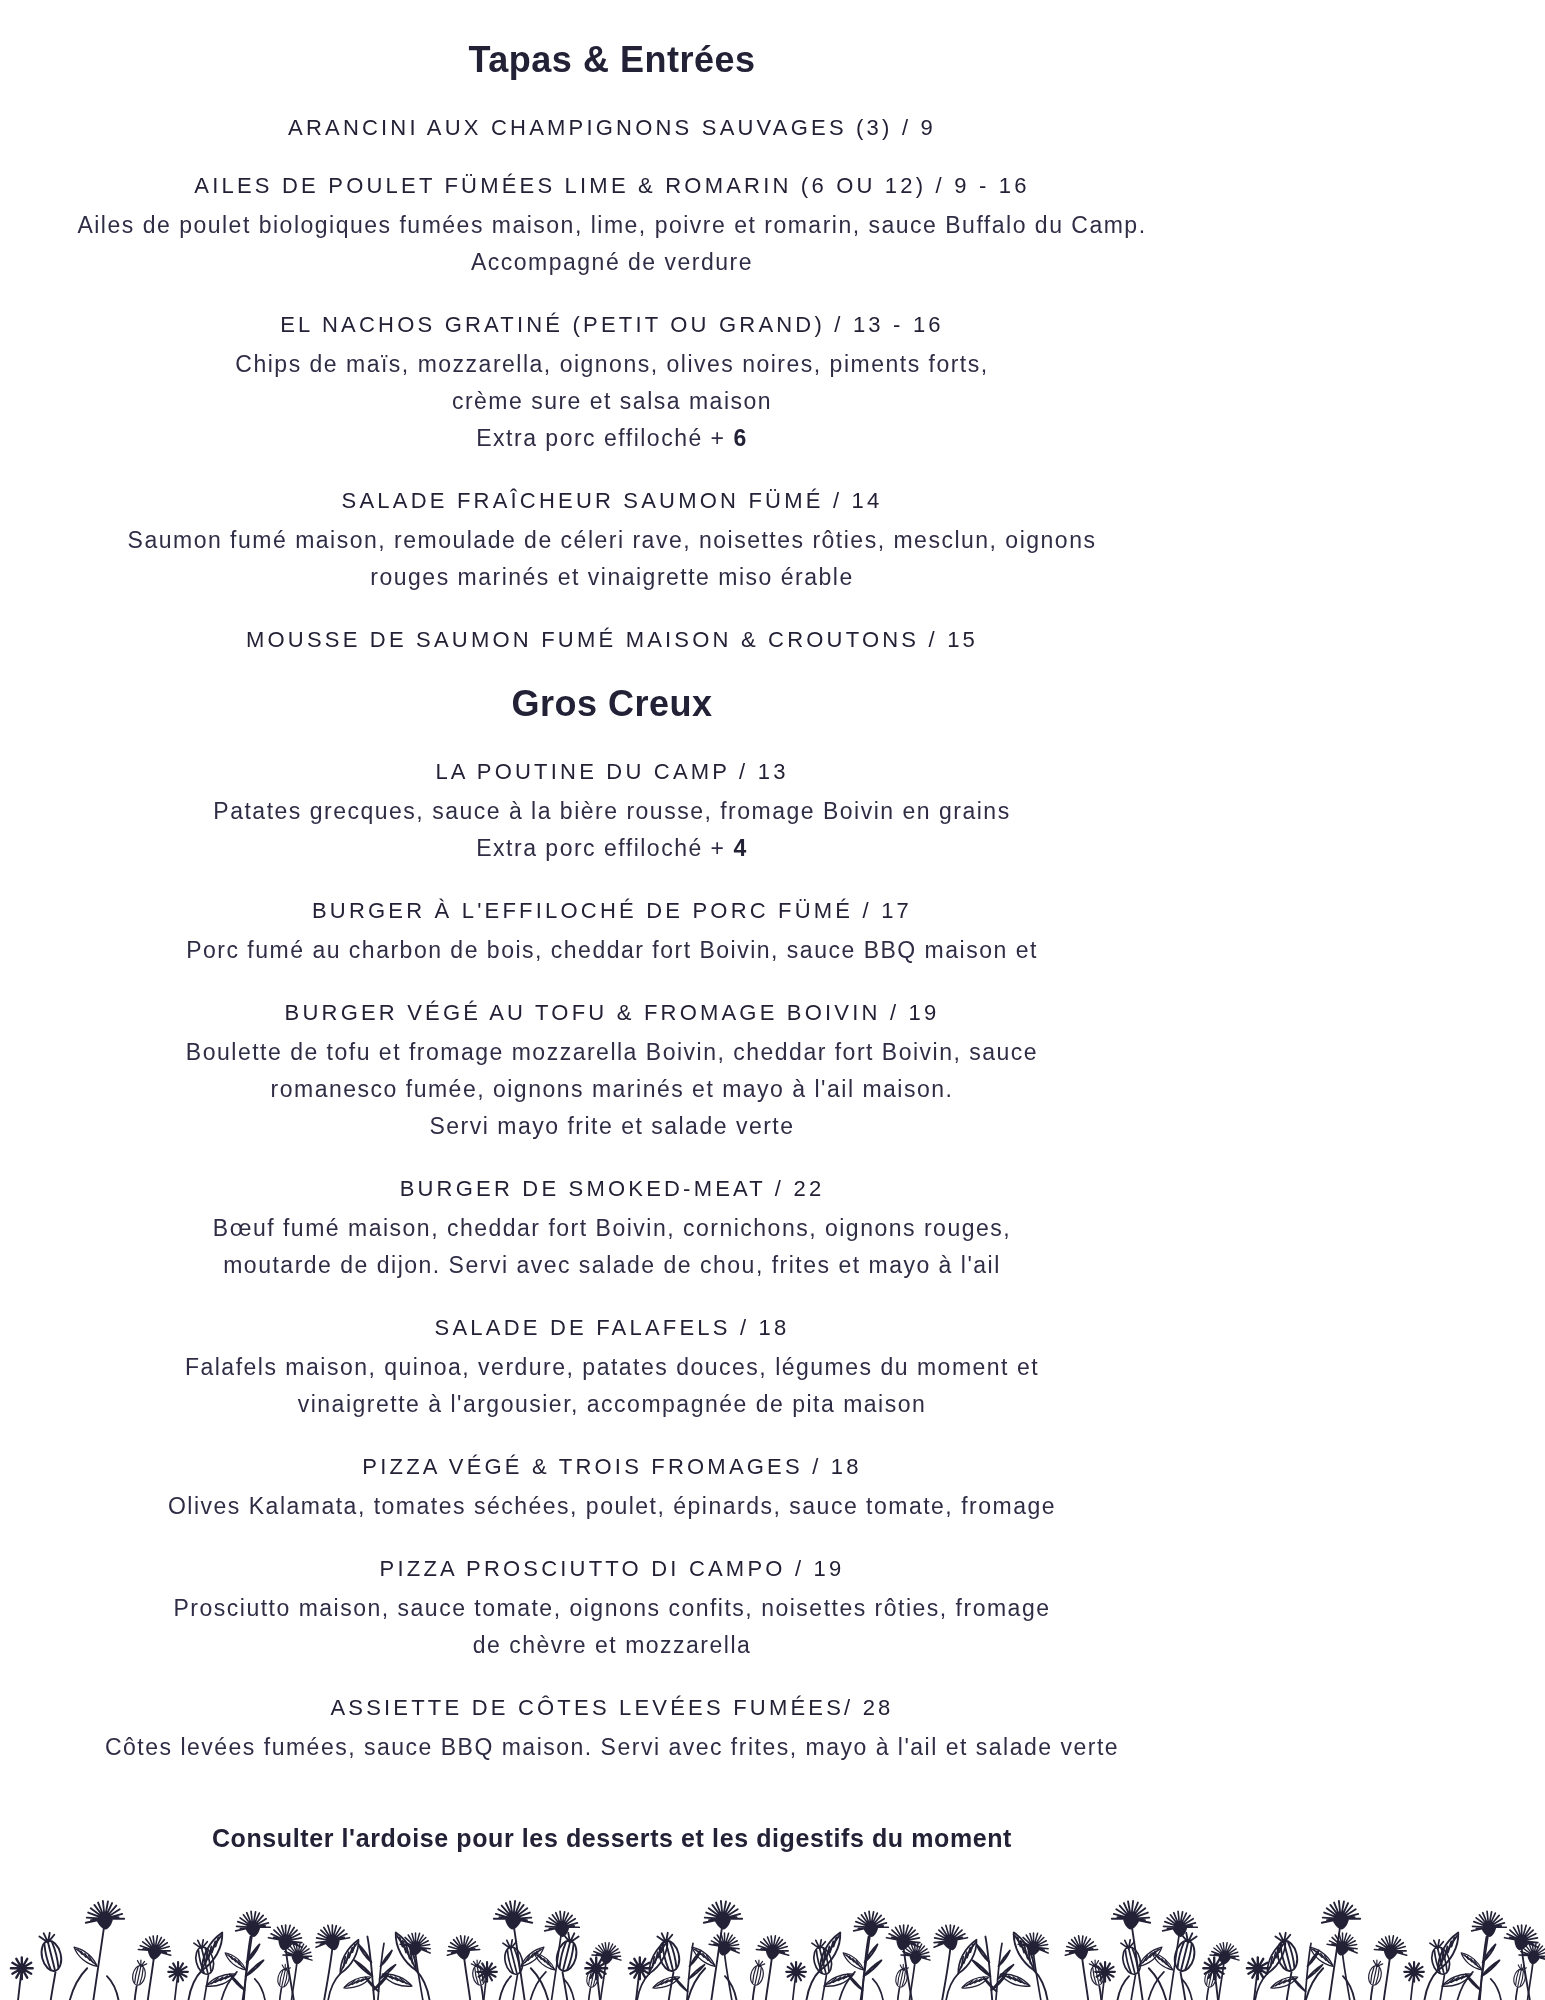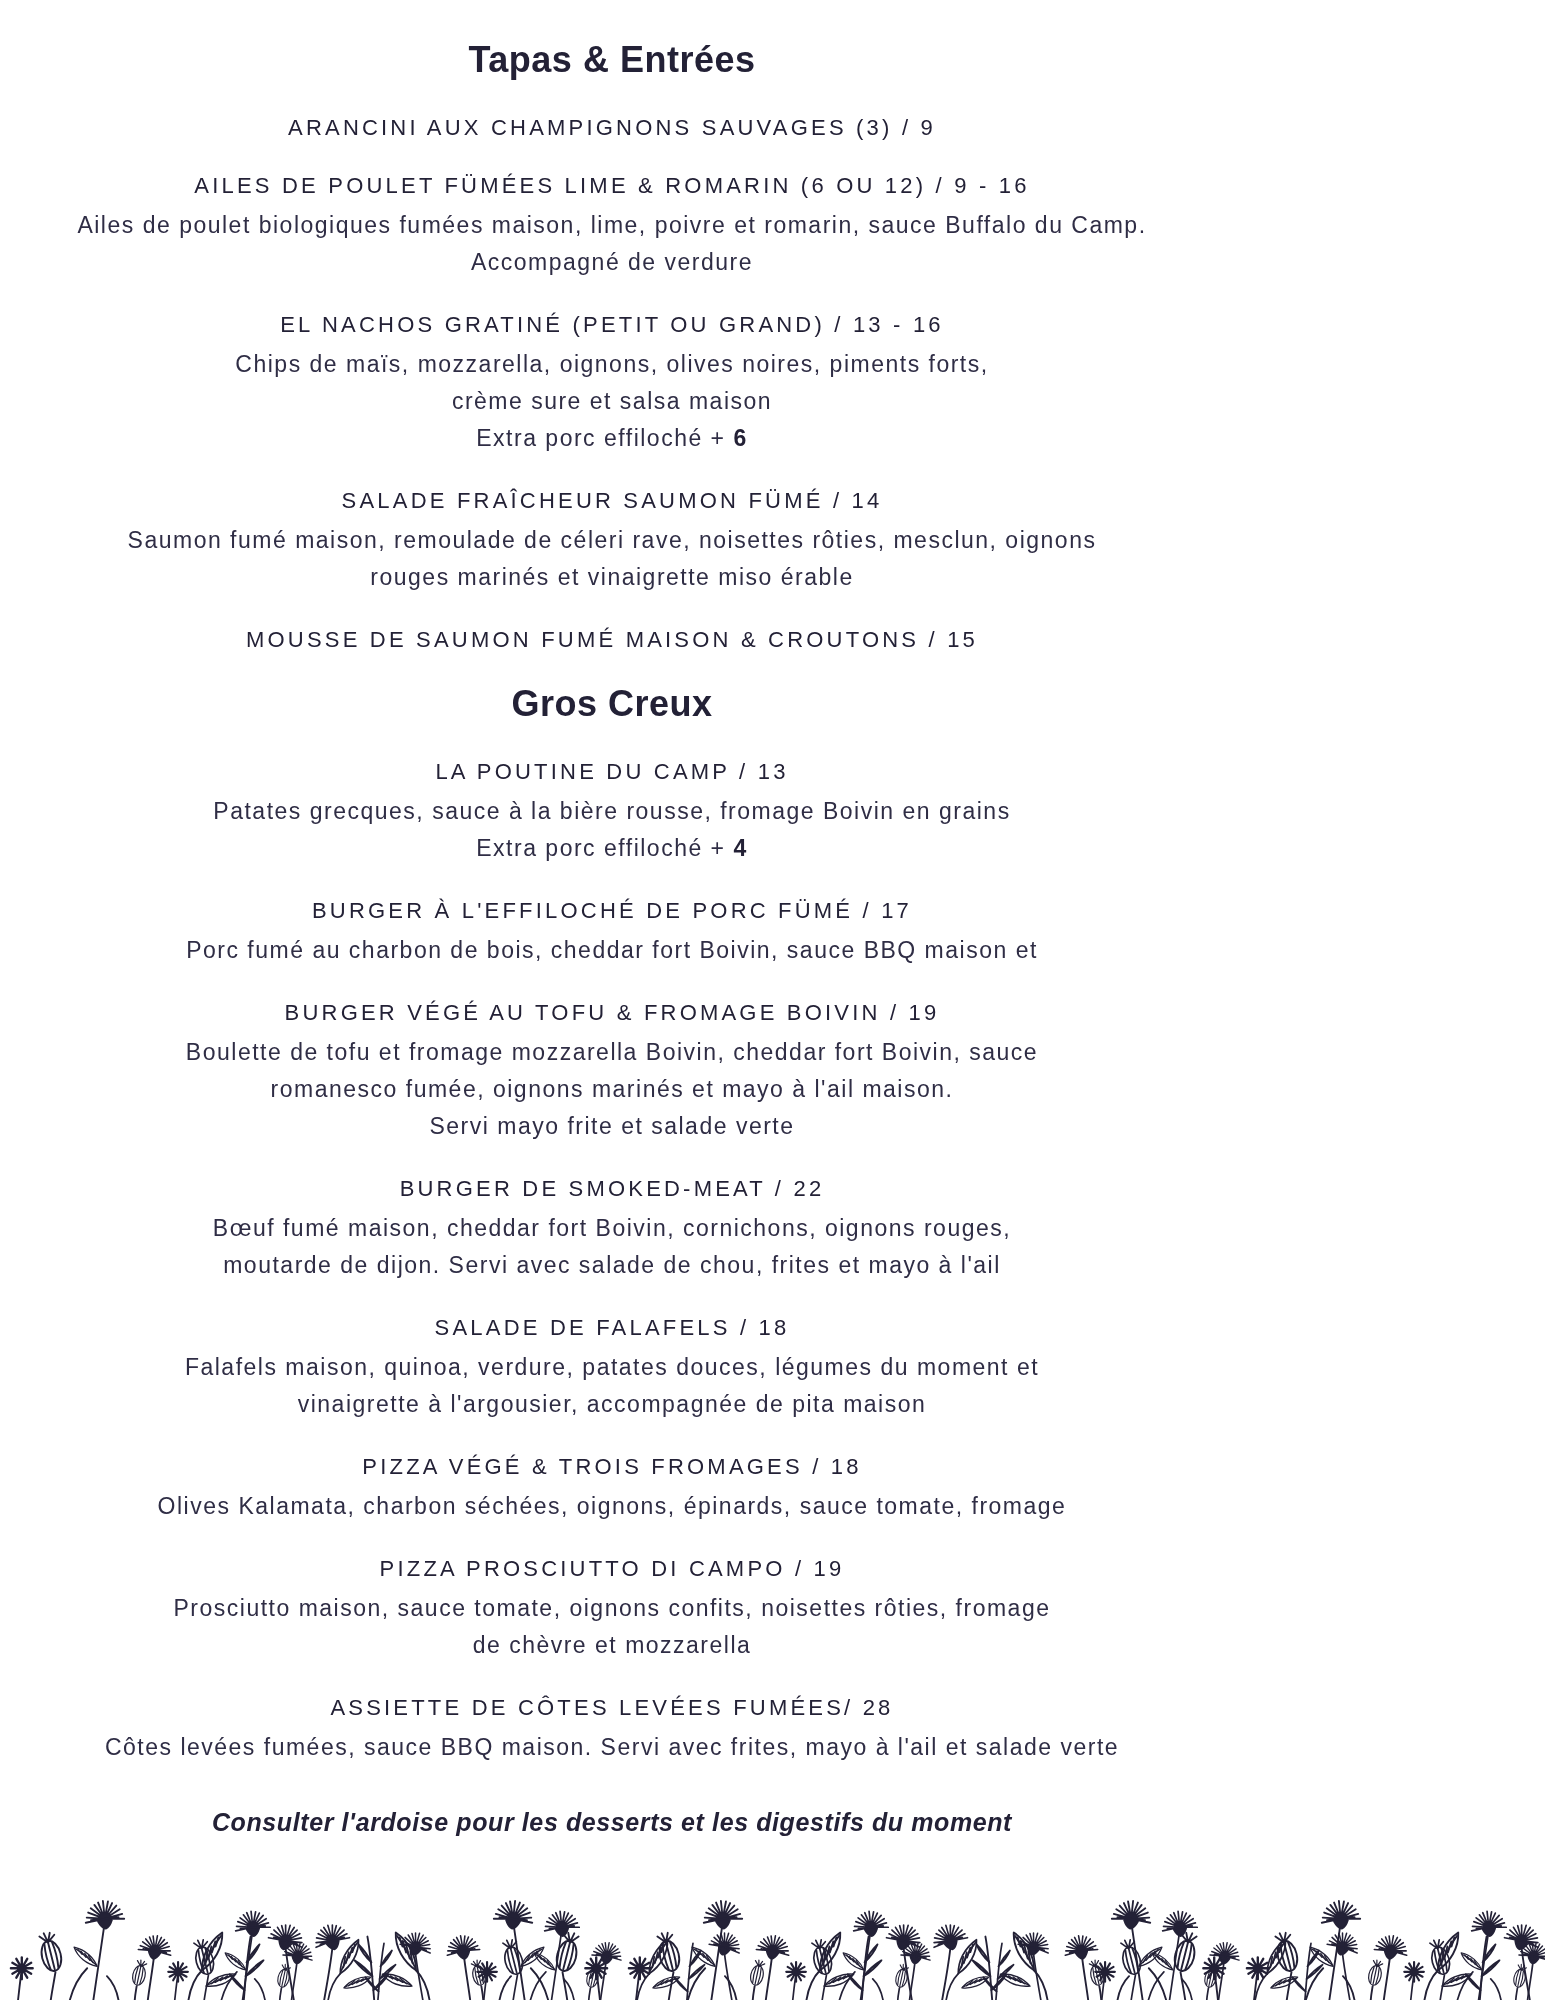--- a/index.html
+++ b/index.html
@@ -43,22 +43,21 @@
     letter-spacing: 1.5px;
     color: #2f2d45;
   }
   .extra-num { font-weight: 700; color: #232136; }
   .footer-note {
     font-size: 25px;
     line-height: 32px;
     font-weight: 700;
     letter-spacing: 0.6px;
     color: #232136;
-    margin-top: 40px;
-    font-style: italic;
+    margin-top: 56px;
   }
   .floral {
     position: absolute;
     left: 0;
     bottom: -2px;
     width: 1545px;
     height: 117px;
     z-index: 1;
   }
 </style>
@@ -126,21 +125,21 @@
     </div>
 
     <div class="item">
       <div class="item-name">SALADE DE FALAFELS / 18</div>
       <div class="item-desc">Falafels maison, quinoa, verdure, patates douces, légumes du moment et</div>
       <div class="item-desc">vinaigrette à l'argousier, accompagnée de pita maison</div>
     </div>
 
     <div class="item">
       <div class="item-name">PIZZA VÉGÉ &amp; TROIS FROMAGES / 18</div>
-      <div class="item-desc">Olives Kalamata, charbon séchées, oignons, épinards, sauce tomate, fromage</div>
+      <div class="item-desc">Olives Kalamata, tomates séchées, poulet, épinards, sauce tomate, fromage</div>
     </div>
 
     <div class="item">
       <div class="item-name">PIZZA PROSCIUTTO DI CAMPO / 19</div>
       <div class="item-desc">Prosciutto maison, sauce tomate, oignons confits, noisettes rôties,  fromage</div>
       <div class="item-desc">de chèvre et mozzarella</div>
     </div>
 
     <div class="item">
       <div class="item-name">ASSIETTE DE CÔTES LEVÉES FUMÉES/ 28</div>

